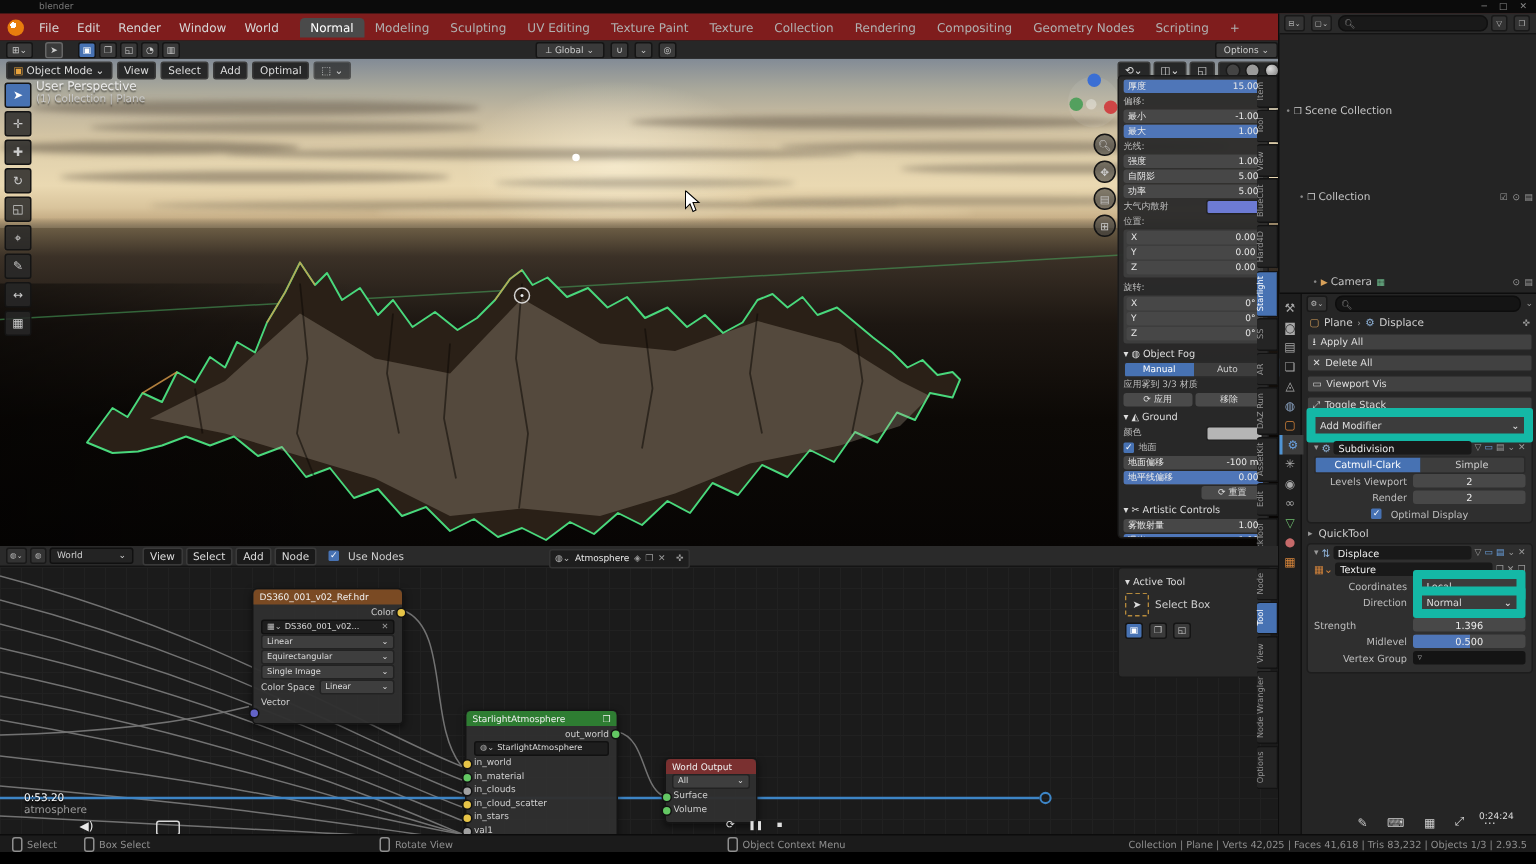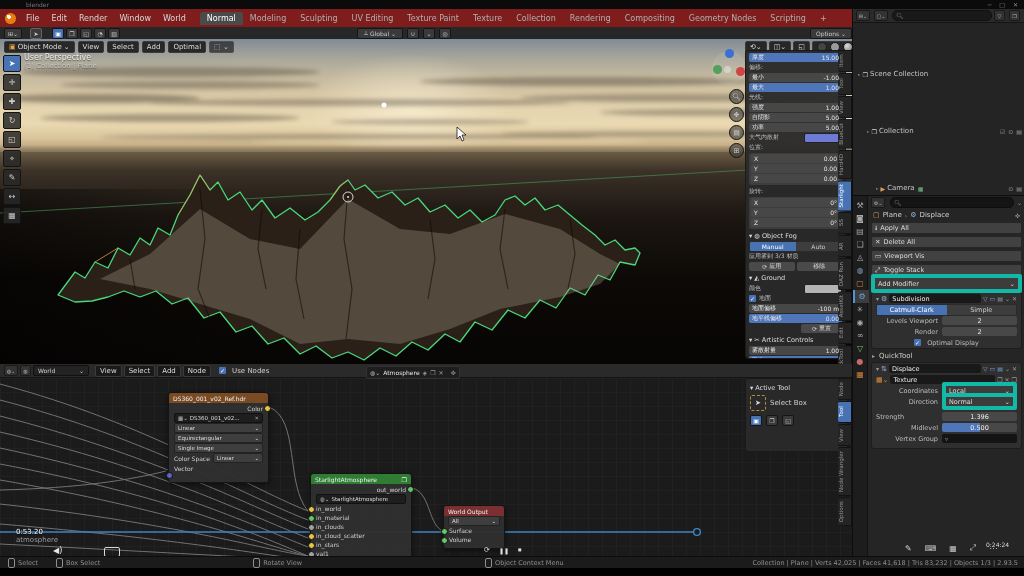--- a/index.html
+++ b/index.html
@@ -59,21 +59,21 @@
   .sock{position:absolute;width:5px;height:5px;border-radius:50%;border:1px solid #111;}
   
   #rightcol{left:852px;top:9px;width:172px;height:547px;background:#242424;border-left:1px solid #0d0d0d;}
   .outl-row{height:12px;display:flex;align-items:center;font-size:7px;color:#c4c4c4;padding-right:3px;margin-top:45px;}
   .outl-row.selected{background:#38618f;color:#fff;}
   .oic{font-size:6px;margin-right:2px;}
   .panelbox{background:#2f2f2f;border:1px solid #1d1d1d;border-radius:3px;margin:2px 3px;}
   .pbtn{flex:1;height:10px;background:#414141;border:1px solid #262626;border-radius:2px;display:flex;align-items:center;font-size:6.5px;color:#ddd;gap:3px;padding:0 3px;margin:1px;}
   .prow{height:11px;display:flex;align-items:center;font-size:6.5px;color:#bdbdbd;padding:0 4px;gap:4px;}
   .pfield{flex:1;height:9px;background:#484848;border-radius:2px;display:flex;align-items:center;justify-content:center;font-size:6.5px;color:#eee;position:relative;overflow:hidden;}
-  .pdd{flex:1;height:9px;background:#3c3c3c;border:4px solid #14b8a6;border-radius:2px;display:flex;align-items:center;justify-content:space-between;padding:0 3px;font-size:6.5px;color:#ddd;}
+  .pdd{flex:1;height:9px;background:#3c3c3c;border:6px solid #14b8a6;border-radius:2px;display:flex;align-items:center;justify-content:space-between;padding:0 3px;font-size:6.5px;color:#ddd;}
   .ptab{height:13px;display:flex;align-items:center;justify-content:center;font-size:8px;width:14px;}
   .ptab.active{background:#3c3c3c;border-left:2px solid #4f94d4;}
   #statusbar{left:0;top:556px;width:1024px;height:12px;background:#1b1b1b;border-top:1px solid #0c0c0c;display:flex;align-items:center;font-size:6.5px;color:#8f8f8f;}
   .mouse-ic{width:5px;height:8px;border:1px solid #8f8f8f;border-radius:2px;margin:0 3px 0 8px;}
   .hdr-mini{width:12px;height:9px;background:#333;border:1px solid #191919;border-radius:2px;display:flex;align-items:center;justify-content:center;font-size:5px;color:#bbb;margin-right:2px;}
 </style>
 </head>
 <body>
 
 <div id="stage">

